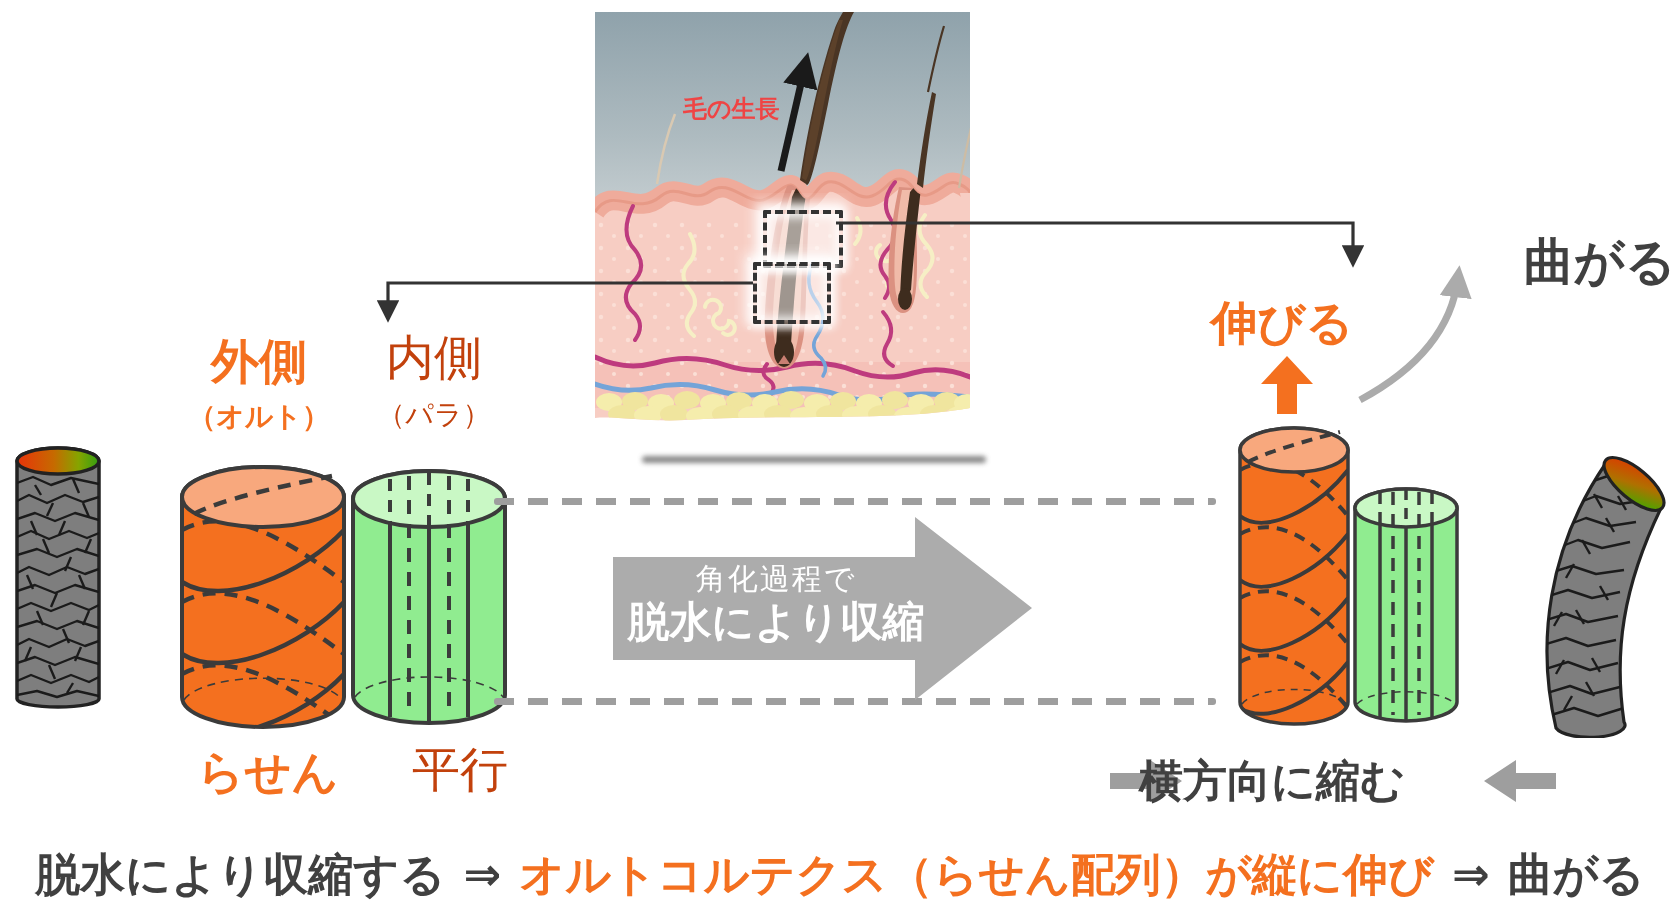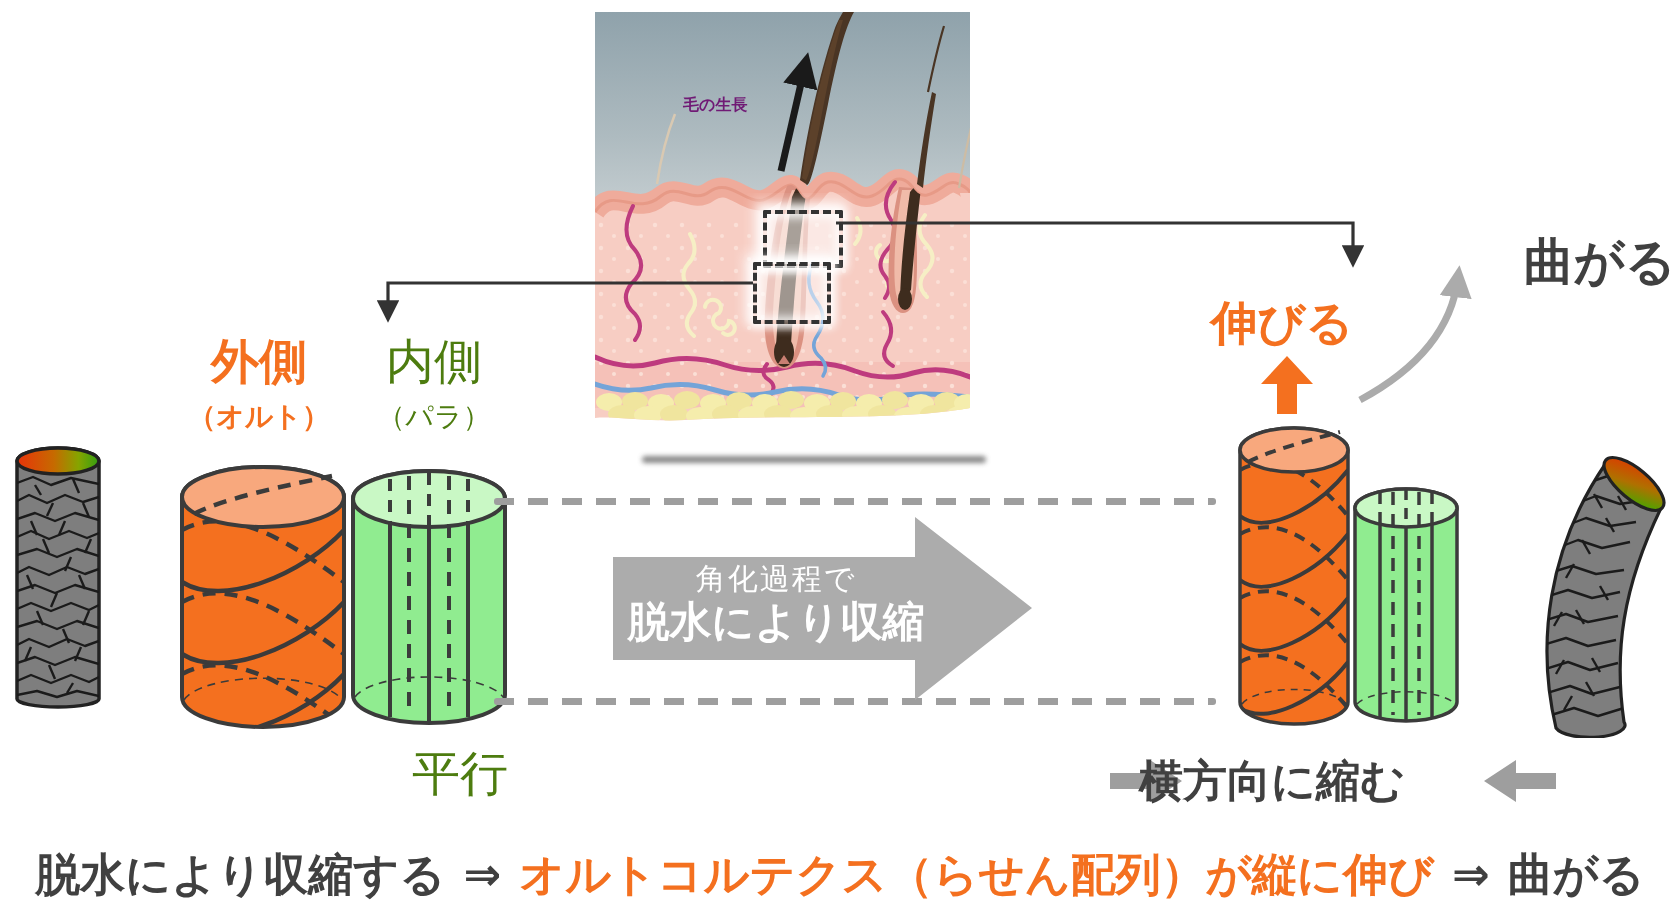--- a/index.html
+++ b/index.html
@@ -2,21 +2,21 @@
 <html><head>
 <meta charset="utf-8">
 <style>
   html,body{margin:0;padding:0;background:#fff;}
   #canvas{position:relative;width:1680px;height:920px;background:#fff;overflow:hidden;
     font-family:"DejaVu Sans","Liberation Sans",sans-serif;}
   .abs{position:absolute;}
   .label{white-space:nowrap;line-height:1.05;}
   .ctr{transform:translateX(-50%);}
   .orange{color:#F4701F;}
-  .green{color:#4d7c0f;}
+  .green{color:#c2410c;font-family:Liberation Mono, monospace;}
   .dark{color:#404040;}
   .b{font-weight:700;}
   .roi{position:absolute;border:4px dashed #333;border-radius:2px;
     box-shadow:0 0 9px 4px rgba(255,255,255,.95), inset 0 0 9px 4px rgba(255,255,255,.85);}
   .dashline{position:absolute;height:7px;border-radius:3px;
     background:repeating-linear-gradient(90deg,#9E9E9E 0 20px,transparent 20px 34px);}
   .imgshadow{position:absolute;background:#616161;opacity:.75;filter:blur(2.5px);border-radius:4px;}
   #caption{position:absolute;left:0;right:0;top:845px;text-align:center;font-size:45px;font-weight:700;white-space:nowrap;}
   #caption span{margin:16px 9px;}
   .arrowtext{position:absolute;color:#fff;text-align:center;white-space:nowrap;}
@@ -341,27 +341,28 @@
       <marker id="mG" markerWidth="4.6" markerHeight="4.6" viewBox="0 0 10 10" refX="6" refY="5" orient="auto">
         <path d="M0,0 L10,5 L0,10 Z" fill="#ABABAB"></path>
         </marker>
     </defs>
     <path d="M753,283 H388 V316" fill="none" stroke="#333" stroke-width="3.2" marker-end="url(#mB)"></path>
     <path d="M836,223 H1353 V261" fill="none" stroke="#333" stroke-width="3.2" marker-end="url(#mB)"></path>
     <path d="M781,171 L805,66" fill="none" stroke="#1A1A1A" stroke-width="7" marker-end="url(#mBig)"></path>
     <path d="M1360,400 Q1449,352 1458,278" fill="none" stroke="#ABABAB" stroke-width="7" marker-end="url(#mG)"></path>
   </svg>
 
-  <div class="abs label" style="left:683px;top:97px;font-size:16px;font-weight:600;color:#701a75;">毛の生長</div>
+  <div class="abs label" style="left:683px;top:97px;font-size:24px;font-weight:600;color:#ef4444;">毛の生長</div>
 
   <div class="abs label ctr orange b" style="left:259px;top:336px;font-size:48px;">外側</div>
   <div class="abs label ctr orange b" style="left:259px;top:402px;font-size:28px;">（オルト）</div>
   <div class="abs label ctr green" style="left:434px;top:336px;font-size:48px;font-weight:500;">内側</div>
   <div class="abs label ctr green" style="left:434px;top:402px;font-size:28px;font-weight:500;">（パラ）</div>
 
+  <div class="abs label ctr orange b" style="left:268px;top:748px;font-size:46px;">らせん</div>
   <div class="abs label ctr green" style="left:460px;top:748px;font-size:48px;font-weight:500;">平行</div>
 
   <div class="abs label ctr orange b" style="left:1282px;top:298px;font-size:47px;">伸びる</div>
   <div class="abs label ctr dark b" style="left:1600px;top:236px;font-size:50px;">曲がる</div>
   <div class="abs label ctr dark b" style="left:1272px;top:758px;font-size:44px;">横方向に縮む</div>
 
   <div id="caption">
     <span class="dark">脱水により収縮する</span><span class="dark">⇒</span><span class="orange">オルトコルテクス（らせん配列）が縦に伸び</span><span class="dark">⇒</span><span class="dark">曲がる</span>
   </div>
 

